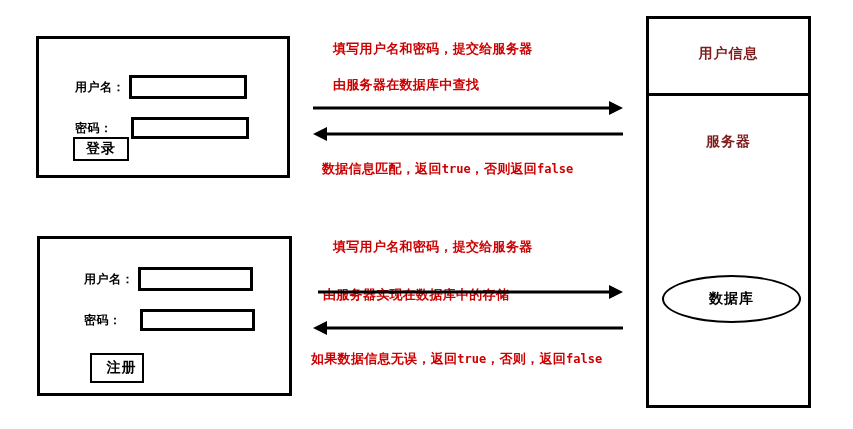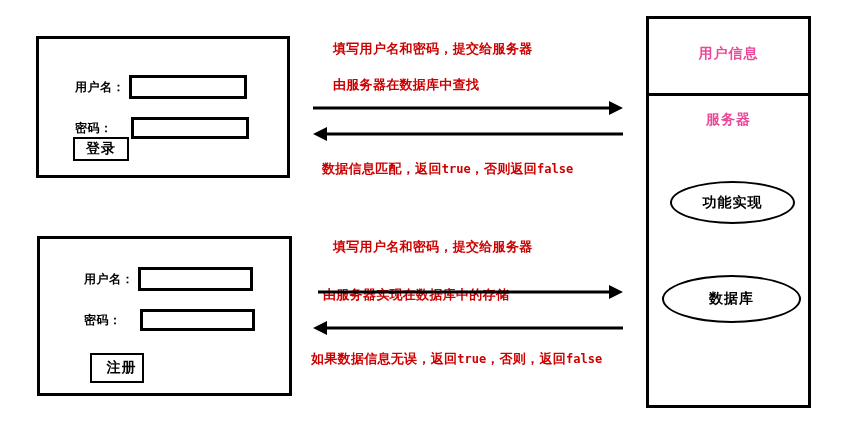--- a/index.html
+++ b/index.html
@@ -69,21 +69,21 @@
     position: absolute;
     background: #000000;
   }
   .server-text {
     position: absolute;
     width: 100%;
     text-align: center;
     font-family: "DejaVu Sans", sans-serif;
     font-size: 14px;
     font-weight: bold;
-    color: #ec4899;
+    color: #7f1d1d;
     letter-spacing: 1px;
   }
   .server-ellipse {
     position: absolute;
     box-sizing: border-box;
     border: 2px solid #000000;
     border-radius: 50%;
     background: #ffffff;
     display: flex;
     align-items: center;
@@ -151,23 +151,22 @@
 
     <div class="form-button" style="left:50px; top:114px; width:54px; height:30px;padding-left:9px;">注册</div>
   </div>
 
   <div class="server-panel" style="left:646px; top:16px; width:165px; height:392px;">
 
     <div class="server-text" style="top:26px;">用户信息</div>
 
     <div class="server-divider" style="left:-3px; top:74px; width:165px; height:3px;"></div>
 
-    <div class="server-text" style="top:92px;">服务器</div>
-
-    <div class="server-ellipse" style="left:21px; top:162px; width:125px; height:43px;">功能实现</div>
+    <div class="server-text" style="top:114px;">服务器</div>
+
 
     <div class="server-ellipse" style="left:13px; top:256px; width:139px; height:48px;">数据库</div>
   </div>
 
   <div class="annotation" style="left:333px; top:40px;">填写用户名和密码，提交给服务器</div>
 
   <div class="annotation" style="left:333px; top:76px;">由服务器在数据库中查找</div>
 
   <svg class="arrow-svg" style="left:313px; top:98px;" width="310" height="20">
     <line x1="0" y1="10" x2="296" y2="10" stroke="#000000" stroke-width="3"></line>

